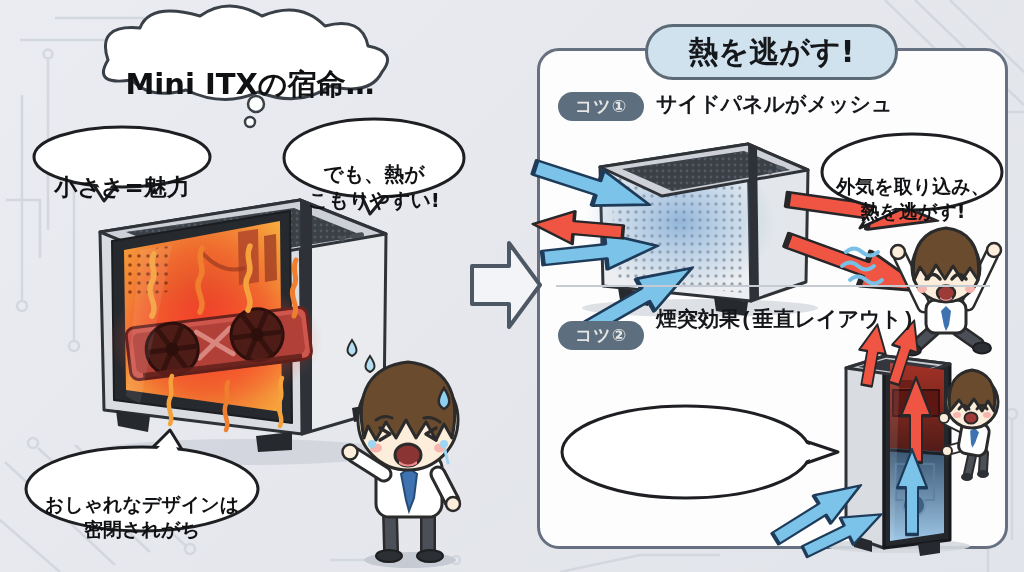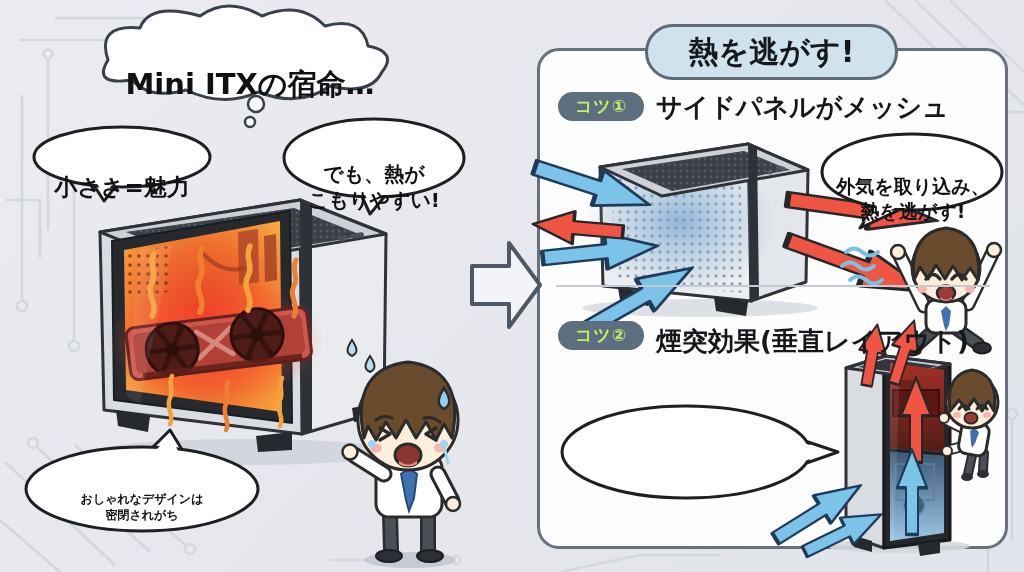--- a/index.html
+++ b/index.html
@@ -12,22 +12,22 @@
          background:#fdfdfe;border:3px solid #667080;border-radius:22px;z-index:1;}
   .art{z-index:2;pointer-events:none;}
   .txtlayer{position:absolute;left:0;top:0;width:1024px;height:572px;z-index:3;}
   .txt{position:absolute;font-weight:800;color:#101113;text-align:center;line-height:1.32;margin-top:29px;}
   .nowrap{white-space:nowrap;}
   .multi{white-space:pre-line;}
   .title-pill{position:absolute;left:645px;top:24px;width:247px;height:50px;line-height:50px;
               background:#cfe2ee;border:3px solid #5c6a76;border-radius:28px;
               font-size:30px;font-weight:800;color:#15171a;text-align:center;}
   .badge{position:absolute;width:86px;height:29px;line-height:29px;border-radius:15px;
-         background:#5d6f7e;color:#bef264;font-size:17px;font-weight:700;text-align:center;letter-spacing:1px;}
-  .heading{position:absolute;font-size:26px;font-weight:800;color:#15171a;white-space:nowrap;text-align:center;}
+         background:#5d6f7e;color:#e5e5e5;font-size:17px;font-weight:700;text-align:center;letter-spacing:1px;}
+  .heading{position:absolute;font-size:21px;font-weight:800;color:#15171a;white-space:nowrap;text-align:center;}
   .divider{position:absolute;left:556px;top:285px;width:434px;height:2px;background:#c6cad2;}
 </style>
 </head>
 <body>
 
 <div class="stage">
 
 <svg class="bg" width="1024" height="572" viewBox="0 0 1024 572">
   <g stroke="#d3d7de" stroke-width="2.5" fill="none">
     <path d="M22,95 V300"></path>
@@ -388,29 +388,29 @@
 </svg>
 
 <div class="txtlayer">
   <div class="txt nowrap" style="left:118px;top:36px;width:264px;font-size:29px;">Mini ITXの宿命…</div>
 
   <div class="txt nowrap" style="left:42px;top:143px;width:160px;font-size:23px;">小ささ=魅力</div>
 
   <div class="txt multi" style="left:289px;top:132px;width:170px;font-size:20px;">でも、熱が
 こもりやすい!</div>
 
-  <div class="txt multi" style="left:32px;top:463px;width:220px;font-size:12px;">おしゃれなデザインは
+  <div class="txt multi" style="left:32px;top:463px;width:220px;font-size:19px;">おしゃれなデザインは
 密閉されがち</div>
 
   <div class="title-pill">熱を逃がす!</div>
 
   <div class="badge" style="left:558px;top:92px;">コツ①</div>
   <div class="heading" style="left:656px;top:90px;">サイドパネルがメッシュ</div>
   <div class="txt multi" style="left:828px;top:145px;width:170px;font-size:19px;">外気を取り込み、
 熱を逃がす!</div>
 
   <div class="divider"></div>
 
   <div class="badge" style="left:558px;top:321px;">コツ②</div>
-  <div class="heading" style="left:656px;top:324px;">煙突効果(垂直レイアウト)</div>
+  <div class="heading" style="left:656px;top:305px;font-family:Liberation Mono, monospace;">煙突効果(垂直レイアウト)</div>
 </div>
 
 </div>
 
 </body></html>

